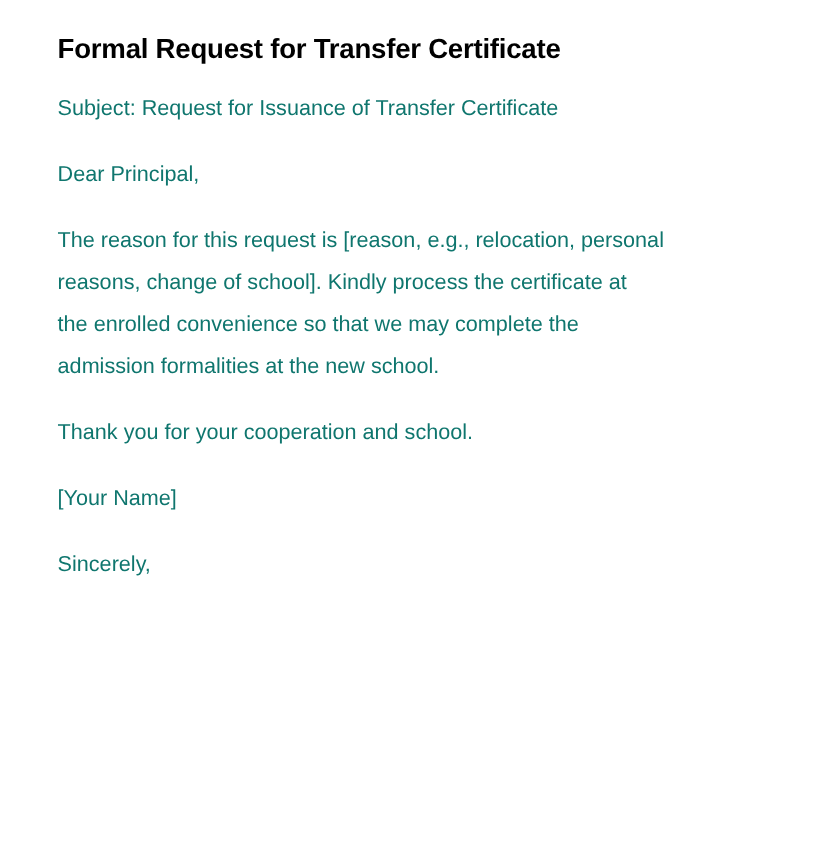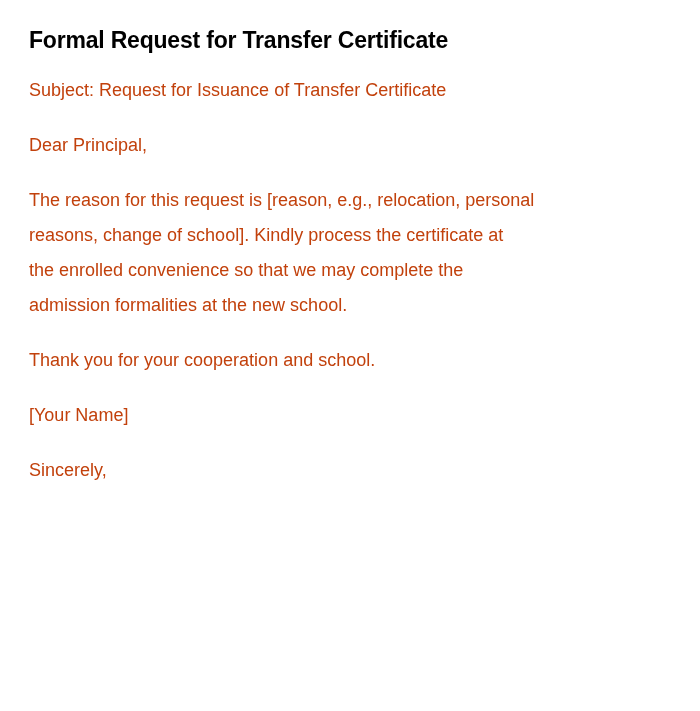--- a/index.html
+++ b/index.html
@@ -11,37 +11,37 @@
     width: 700px;
     height: 711px;
     font-family: "Liberation Sans", sans-serif;
     color: #1f1f1f;
     overflow: hidden;
   }
   .page {
     box-sizing: border-box;
     width: 700px;
     height: 711px;
-    padding: 27px 40px 0 29px;
+    padding: 27px 40px 0 48px;
     background: #ffffff;
   }
   h1.doc-title {
     margin: 0 0 20px 0;
     font-size: 23px;
     line-height: 26px;
     font-weight: 700;
     color: #000000;
     letter-spacing: -0.2px;
   }
   p.doc-par {
     margin: 0 0 20px 0;
     font-size: 18px;
     line-height: 35px;
     font-weight: 400;
-    color: #c2410c;
+    color: #0f766e;
     max-width: 605px;
     white-space: pre-line; 
     letter-spacing: 0;
   }
 </style>
 </head>
 <body>
 
 <div class="page">
 

